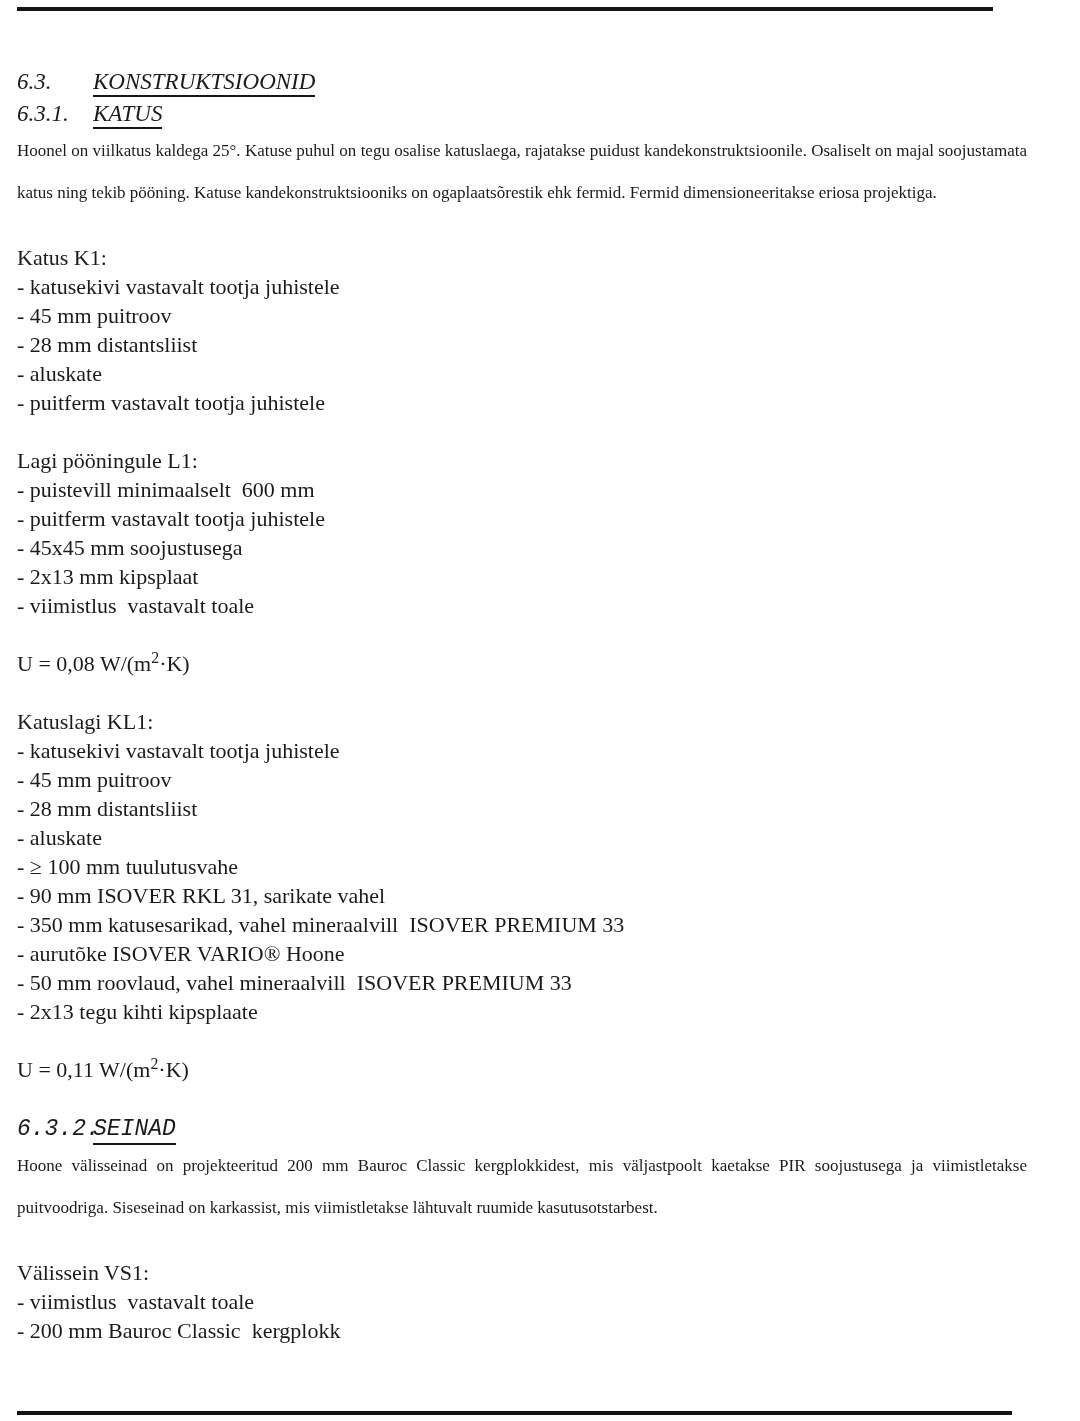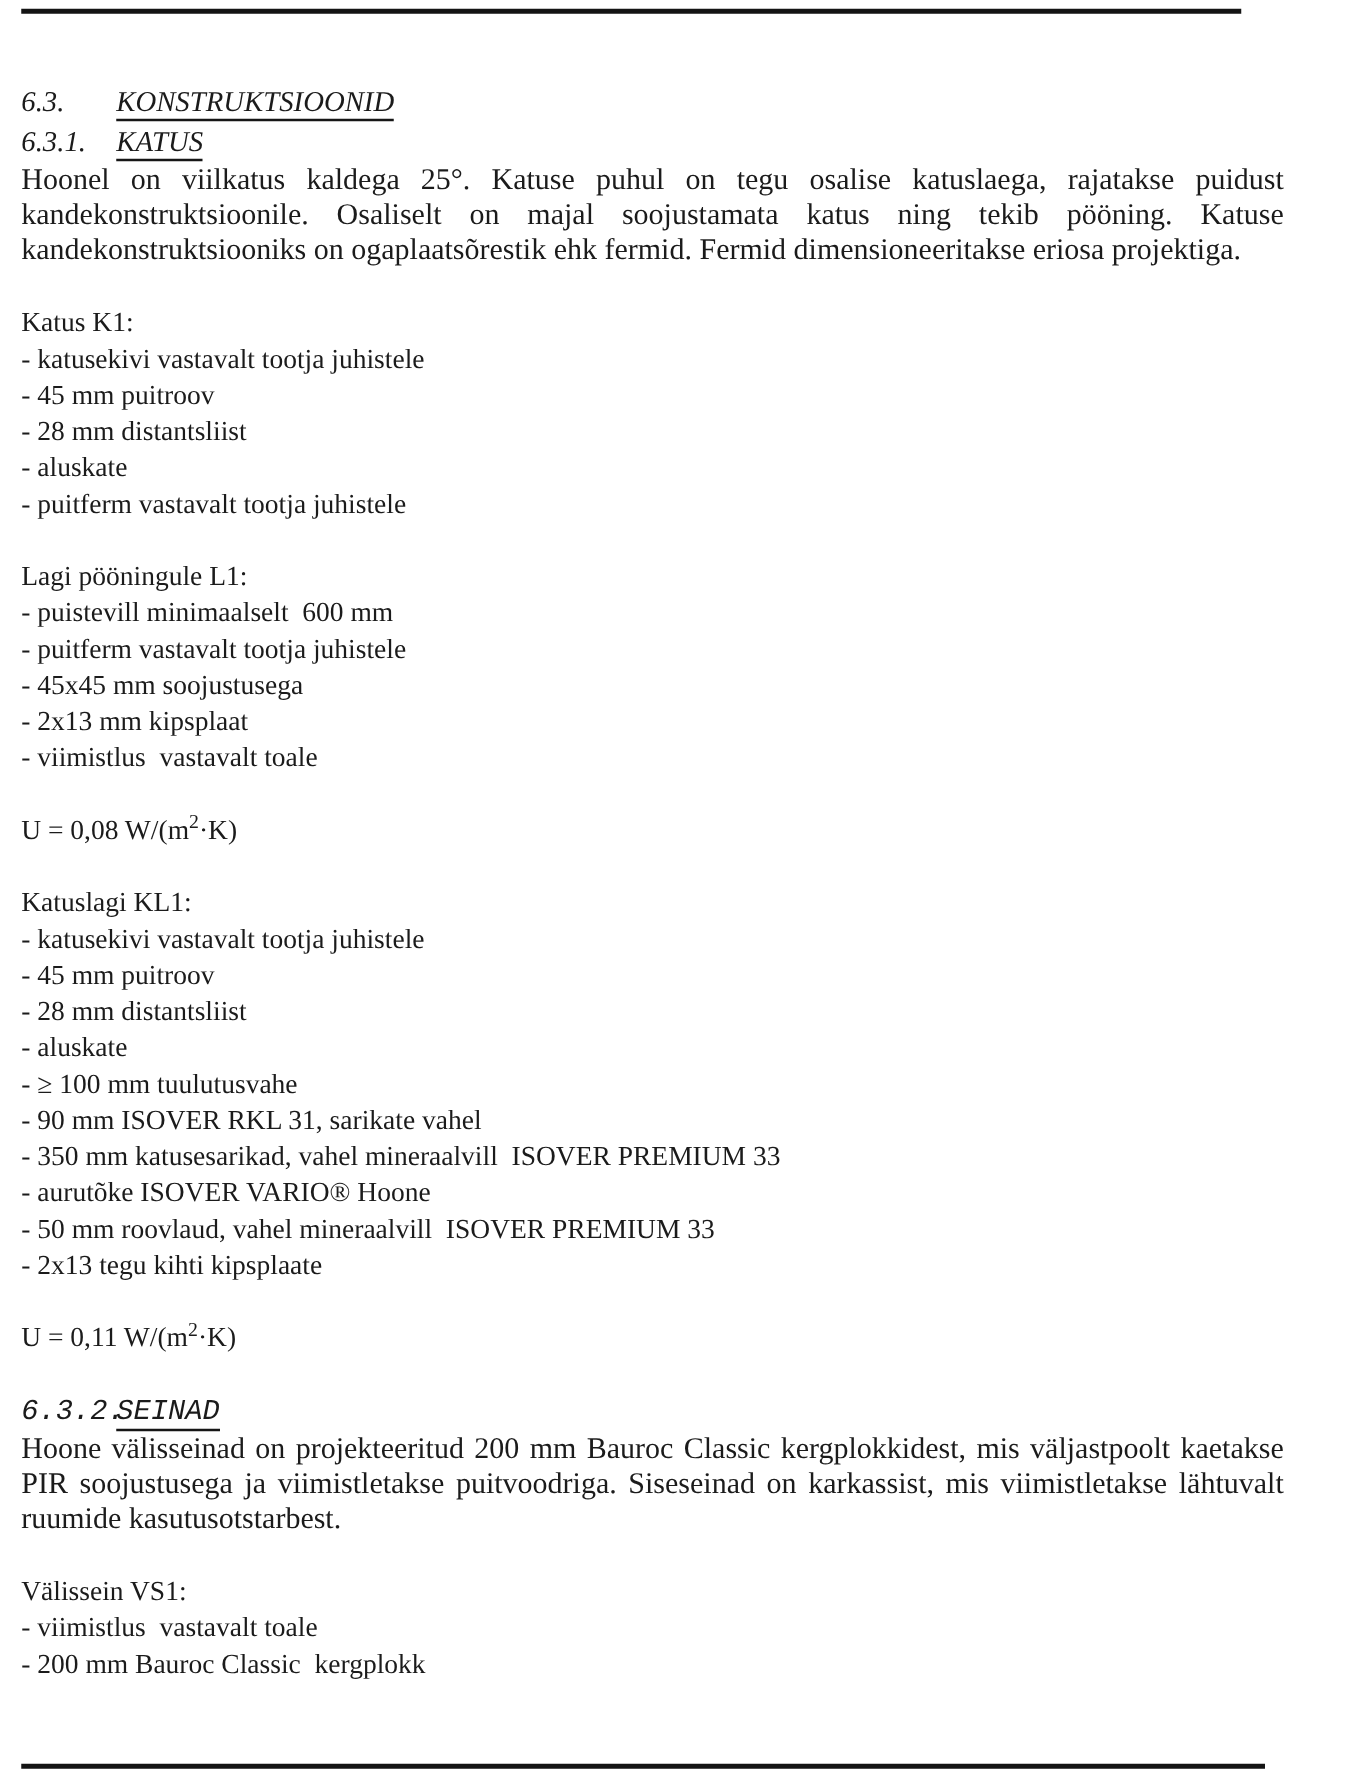--- a/index.html
+++ b/index.html
@@ -44,22 +44,22 @@
     width: 76px;
     font-style: italic;
   }
   .heading .title {
     border-bottom: 2px solid #161616;
     padding-bottom: 1px;
   }
 
   .para {
     margin: 0;
-    font-size: 24px;
-    line-height: 28px;
+    font-size: 17px;
+    line-height: 42px;
     text-align: justify;
   }
   .block {
     margin-top: 29px;
     font-family: Liberation Serif, serif;
   }
   .block-title,
   .list-line {
     font-size: 22px;
     line-height: 29px;

